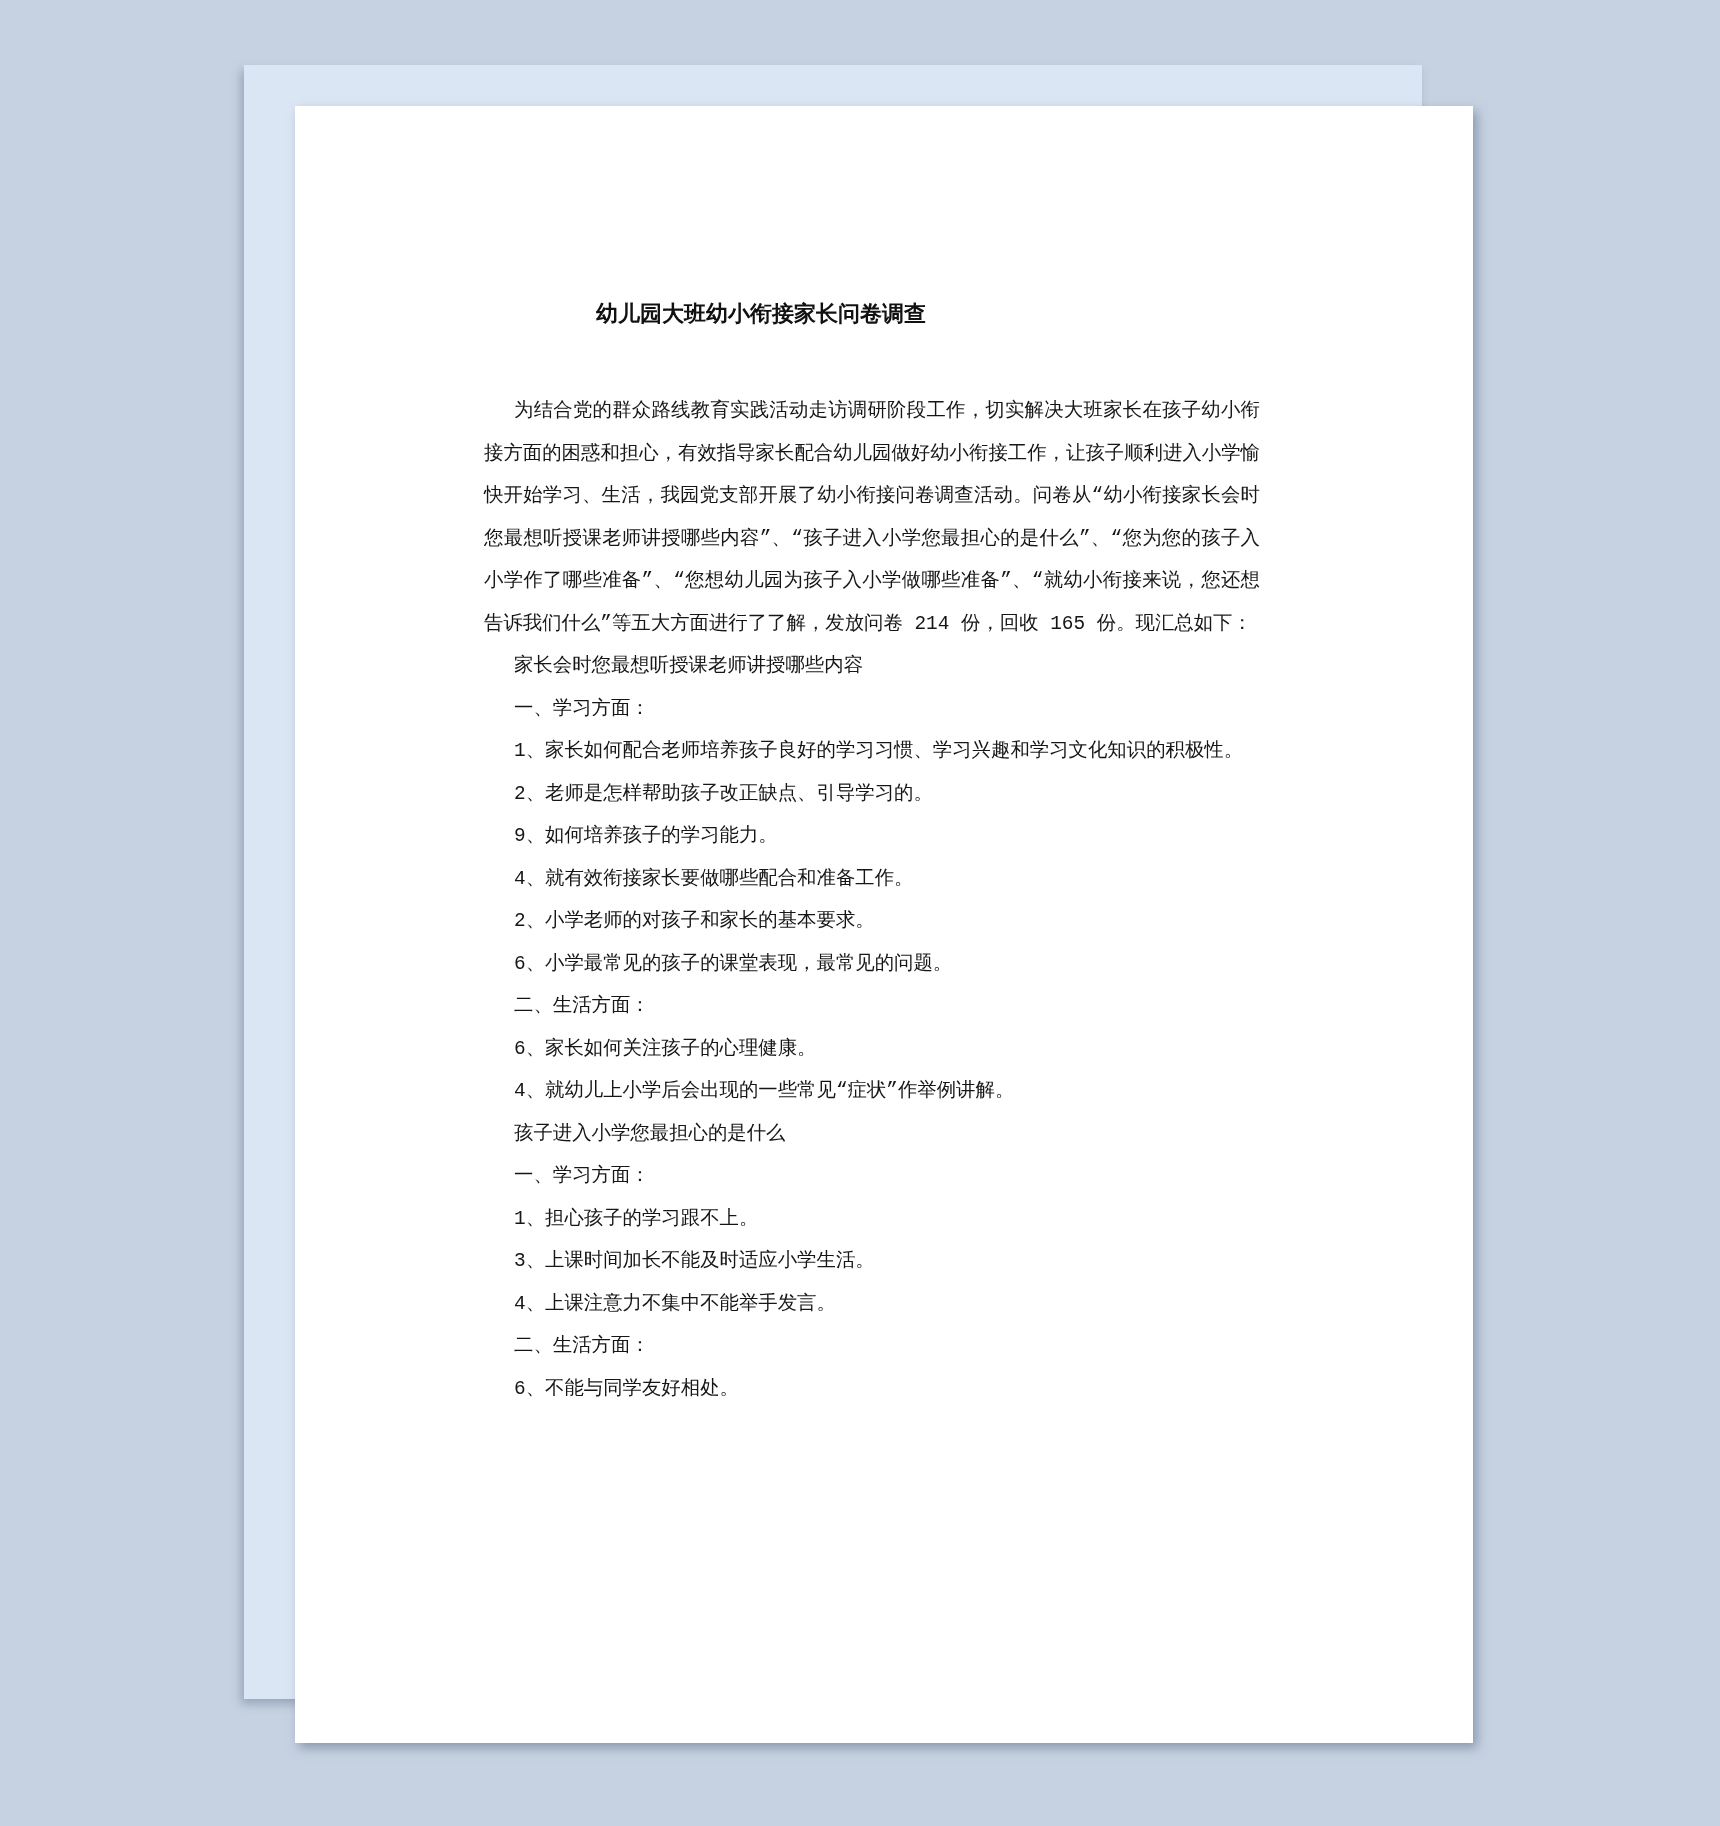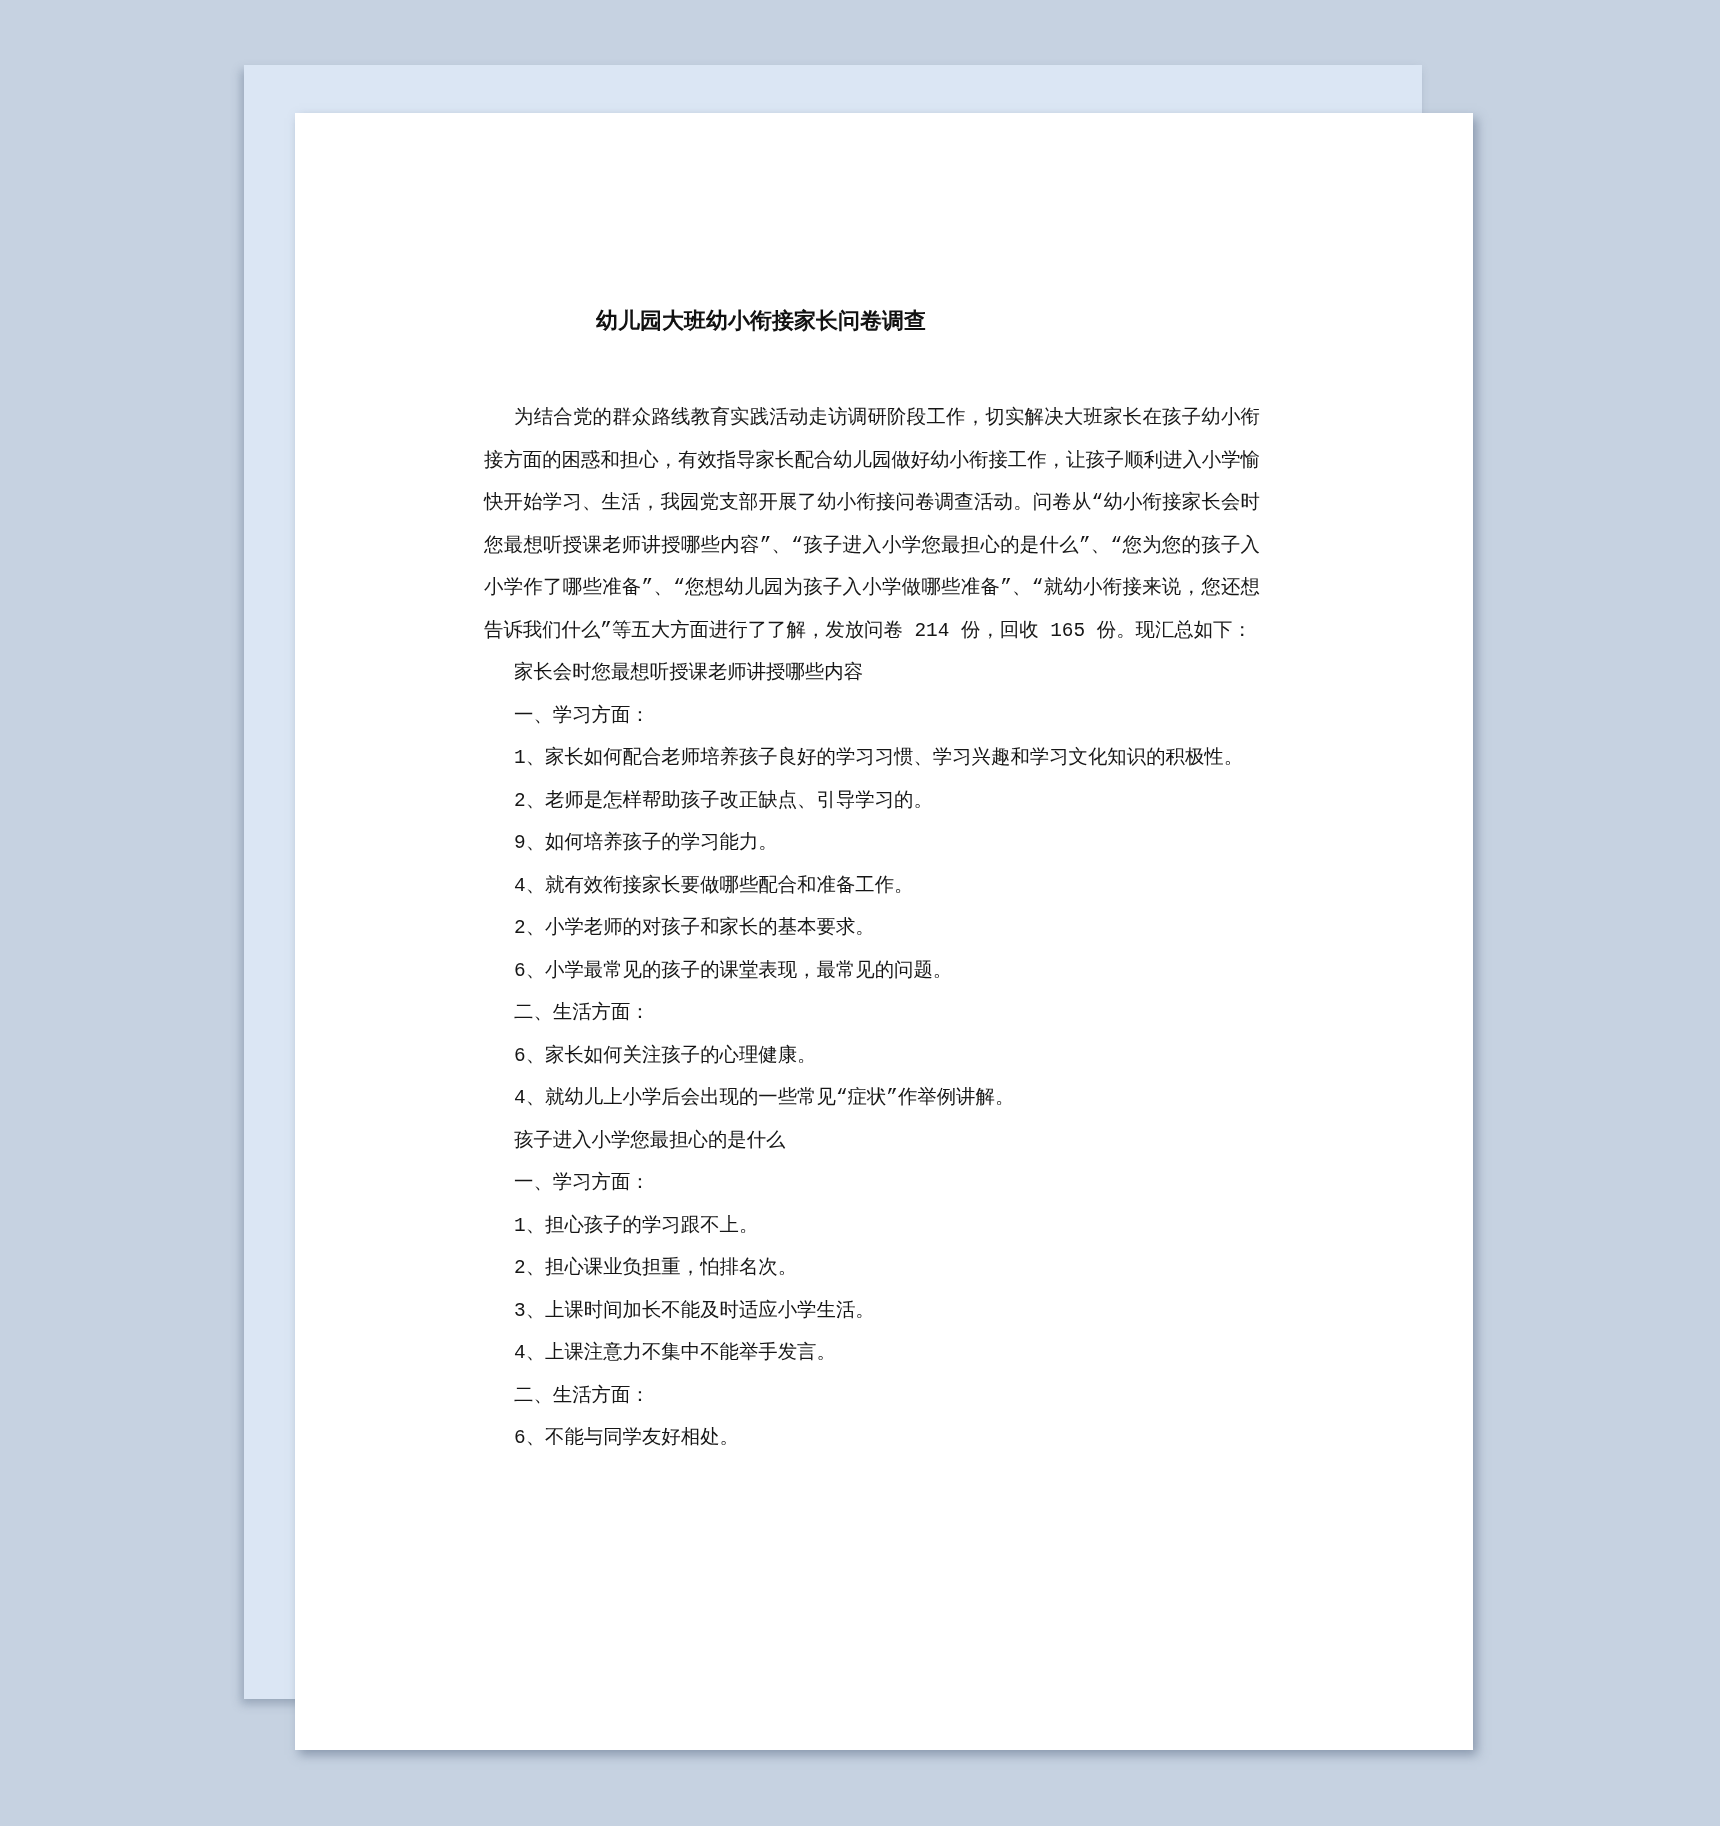--- a/index.html
+++ b/index.html
@@ -16,21 +16,21 @@
   }
   .back-page {
     position: absolute;
     left: 244px; top: 65px;
     width: 1178px; height: 1634px;
     background: #dbe6f4;
     box-shadow: -3px 5px 9px rgba(96, 112, 138, 0.45);
   }
   .page {
     position: absolute;
-    left: 295px; top: 113px;
+    left: 295px; top: 106px;
     width: 1178px; height: 1637px;
     background: #ffffff;
     box-shadow: 4px 5px 10px rgba(90, 106, 132, 0.55);
     overflow: hidden;
   }
   .title {
     margin: 193px 0 0 189px;
     width: 554px;
     text-align: center;
     font-size: 22px;
@@ -79,21 +79,20 @@
       <p class="line">6、小学最常见的孩子的课堂表现，最常见的问题。</p>
 
       <p class="line">二、生活方面：</p>
       <p class="line">6、家长如何关注孩子的心理健康。</p>
       <p class="line">4、就幼儿上小学后会出现的一些常见“症状”作举例讲解。</p>
 
       <p class="line">孩子进入小学您最担心的是什么</p>
 
       <p class="line">一、学习方面：</p>
       <p class="line">1、担心孩子的学习跟不上。</p>
-      <p class="line">2、担心课业负担重，怕排名次。</p>
       <p class="line">3、上课时间加长不能及时适应小学生活。</p>
       <p class="line">4、上课注意力不集中不能举手发言。</p>
 
       <p class="line">二、生活方面：</p>
       <p class="line">6、不能与同学友好相处。</p>
     </div>
   </div>
 </div>
 
 </body></html>

